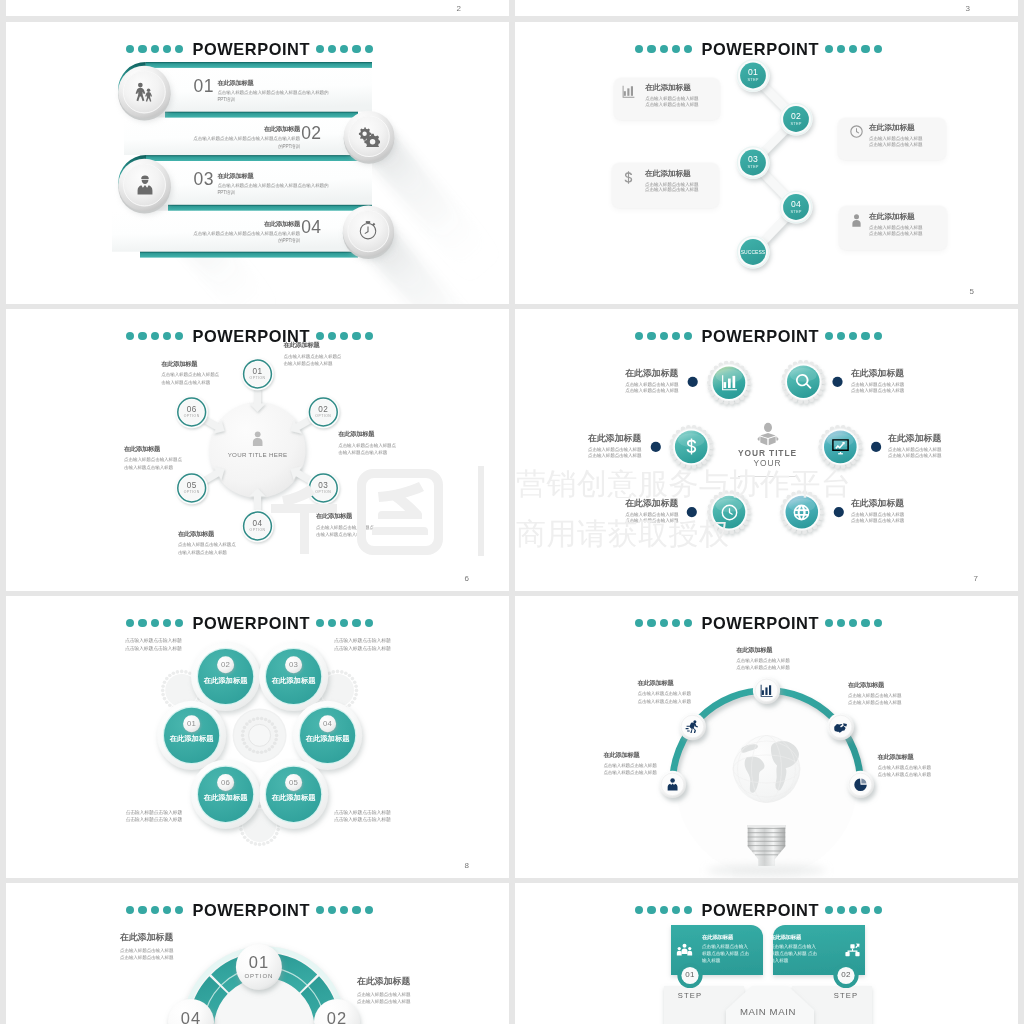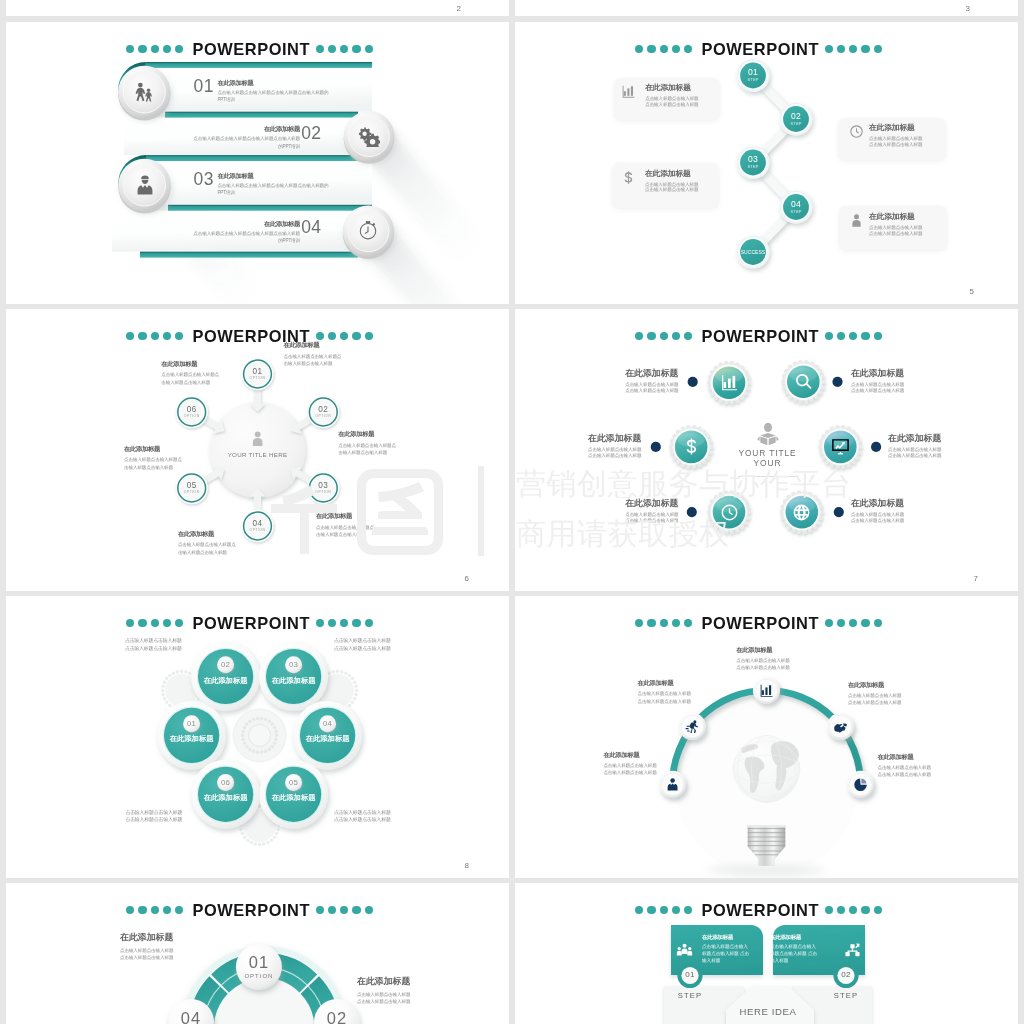--- a/index.html
+++ b/index.html
@@ -664,21 +664,21 @@
           <g>
             <ellipse cx="12" cy="5.4" rx="4.0" ry="4.6"></ellipse>
             <path d="M12 11.0 L19.6 13.6 L12 16.1 L4.4 13.6 Z"></path>
             <path d="M4.3 14.4 L11.3 16.8 L11.3 23.2 L4.3 20.6 Z"></path>
             <path d="M12.7 16.8 L19.7 14.4 L19.7 20.6 L12.7 23.2 Z"></path>
             <path d="M3.6 14.2 L1.3 16.9 L3.1 19.3 L3.6 17.7 Z"></path>
             <path d="M20.4 14.2 L22.7 16.9 L20.9 19.3 L20.4 17.7 Z"></path>
           </g>
         </svg>
       </div>
-      <div style="position: absolute; left: 202.5px; top: 138.8px; width: 100px; text-align: center; font-size: 8.4px; color: rgb(111, 111, 111); letter-spacing: 0.9px;"><span style="border-bottom:0.8px solid #dddddd;padding-bottom:18px;">YOUR  TITLE</span></div>
+      <div style="position: absolute; left: 202.5px; top: 138.8px; width: 100px; text-align: center; font-size: 8.4px; color: rgb(111, 111, 111); letter-spacing: 0.9px;"><span style="border-bottom:0.8px solid #dddddd;padding-bottom:18px;font-weight:bold;">YOUR  TITLE</span></div>
       <div style="position: absolute; left: 202.5px; top: 149.4px; width: 100px; text-align: center; font-size: 8.4px; color: rgb(111, 111, 111); letter-spacing: 0.9px;">YOUR</div>
       <div style="position: absolute; left: 110.2px; top: 57.5px; width: 57px; text-align: left;">
         <div class="h-cn2">在此添加标题</div>
         <div class="b-cn2" style="margin-top: 2px;">点击输入标题点击输入标题</div>
         <div class="b-cn2">点击输入标题点击输入标题</div>
       </div>
       <div style="position: absolute; left: 335.9px; top: 57.5px; width: 57px; text-align: left;">
         <div class="h-cn2">在此添加标题</div>
         <div class="b-cn2" style="margin-top: 2px;">点击输入标题点击输入标题</div>
         <div class="b-cn2">点击输入标题点击输入标题</div>
@@ -1363,21 +1363,21 @@
         </svg>
       </div>
       <div style="position: absolute; left: 255px; top: 51px; width: 62px;">
         <div style="font-size: 5.4px; font-weight: 700; color: rgb(255, 255, 255); letter-spacing: -0.2px; white-space: nowrap;">在此添加标题</div>
         <div style="font-size: 4.7px; color: rgb(232, 247, 245); line-height: 1.52; letter-spacing: -0.1px; white-space: nowrap; margin-top: 2.2px;">点击输入标题点击输入</div>
         <div style="font-size: 4.7px; color: rgb(232, 247, 245); line-height: 1.52; letter-spacing: -0.1px; white-space: nowrap;">标题点击输入标题 点击</div>
         <div style="font-size: 4.7px; color: rgb(232, 247, 245); line-height: 1.52; letter-spacing: -0.1px; white-space: nowrap;">输入标题</div>
       </div>
       <div style="position: absolute; left: 306px; top: 87.1px; width: 50px; text-align: center; font-size: 8px; color: rgb(94, 94, 94); letter-spacing: 0.4px;">02</div>
       <div style="position: absolute; left: 306px; top: 108px; width: 50px; text-align: center; font-size: 7.6px; color: rgb(95, 95, 95); letter-spacing: 1.2px;">STEP</div>
-      <div style="position: absolute; left: 203px; top: 123px; width: 100px; text-align: center; font-size: 9.6px; color: rgb(107, 107, 107); letter-spacing: 0.6px;">HERE  IDEA</div>
+      <div style="position: absolute; left: 203px; top: 123px; width: 100px; text-align: center; font-size: 9.6px; color: rgb(107, 107, 107); letter-spacing: 0.6px;">MAIN  MAIN</div>
     </div>
 
   <div class="slide c0 r0">
     <div class="hdr" style="left:120px;top:18.6px;">
       <span class="dots">
           <i></i>
           <i></i>
           <i></i>
           <i></i>
           <i></i>

